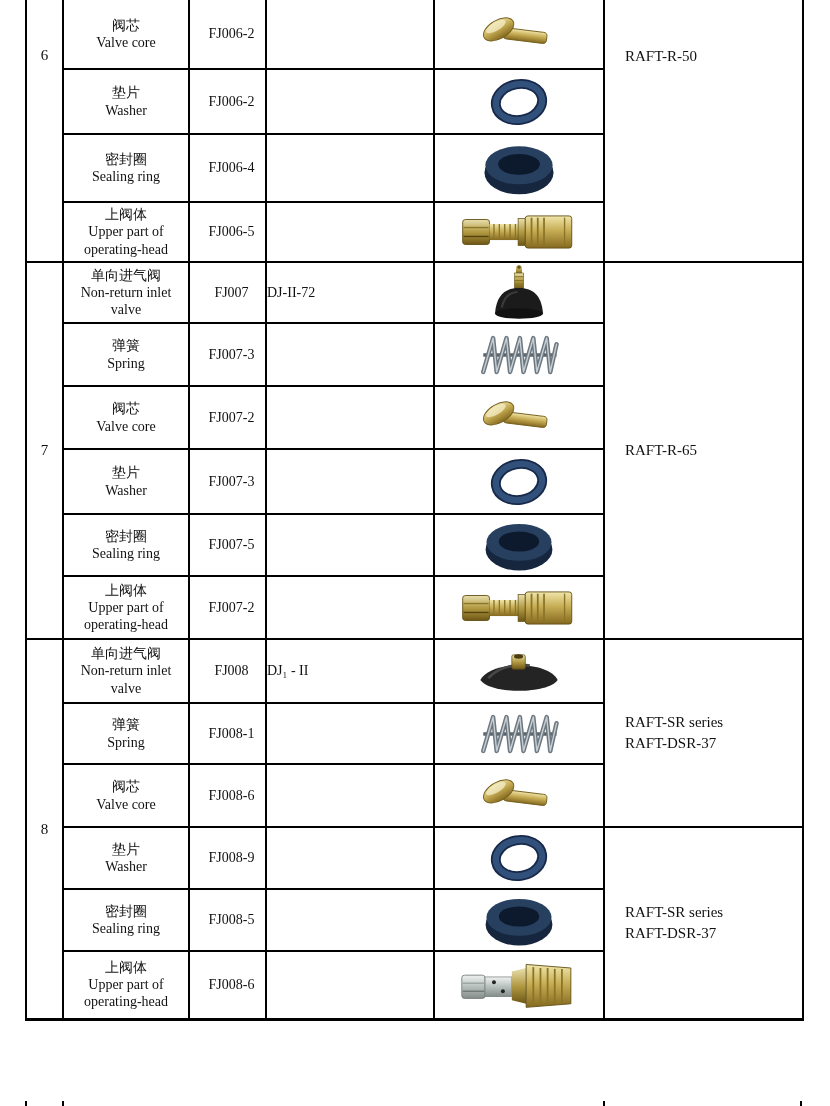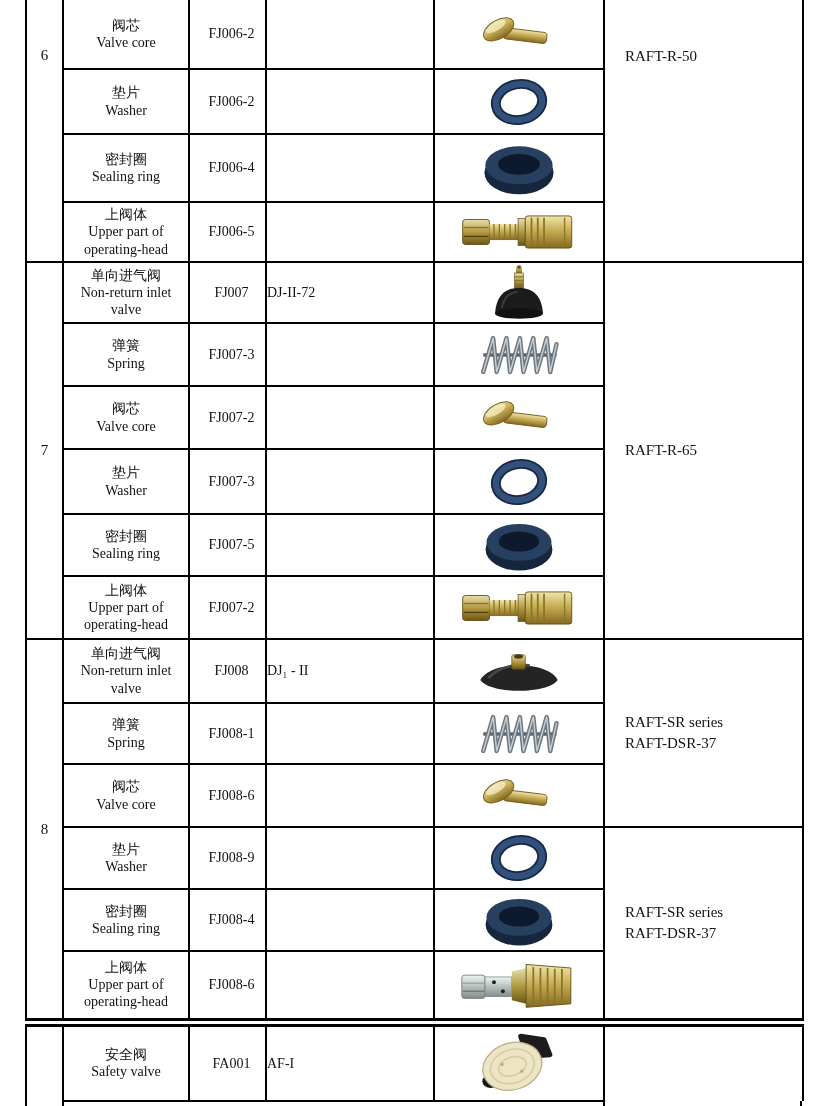--- a/index.html
+++ b/index.html
@@ -321,64 +321,39 @@
     <td class="c-series" rowspan="3">
       <div>RAFT-SR series</div>
       <div>RAFT-DSR-37</div>
     </td>
   </tr>
   <tr style="height:62px">
     <td class="c-name">
       <div>密封圈</div>
       <div>Sealing ring</div>
     </td>
-    <td class="c-code">FJ008-4</td>
+    <td class="c-code">FJ008-5</td>
     <td class="c-model"></td>
     <td class="c-img"><span><svg width="88" height="58">
                 <use href="#sym-seal"></use>
               </svg></span></td>
   </tr>
   <tr class="gb" style="height:68px">
     <td class="c-name">
       <div>上阀体</div>
       <div>Upper part of operating-head</div>
     </td>
     <td class="c-code">FJ008-6</td>
     <td class="c-model"></td>
     <td class="c-img"><span><svg width="118" height="56">
                 <use href="#sym-mixed-fitting"></use>
               </svg></span></td>
   </tr>
 </tbody>
     </table>
 
-<table id="tableB">
-  <colgroup>
-        <col style="width:37px">
-        <col style="width:126px">
-        <col style="width:77px">
-        <col style="width:168px">
-        <col style="width:170px">
-        <col style="width:199px">
-      </colgroup>
-  <tbody>
-        <tr class="first" style="height:75px">
-    <td class="c-num nb"></td>
-    <td class="c-name">
-      <div>安全阀</div>
-      <div>Safety valve</div>
-    </td>
-    <td class="c-code">FA001</td>
-    <td class="c-model">AF-I</td>
-    <td class="c-img"><span><svg width="94" height="70">
-                <use href="#sym-safety-valve"></use>
-              </svg></span></td>
-    <td class="c-series nb"></td>
-  </tr>
-</tbody>
-    </table>
 
 <div class="cutline" style="left:25px"></div>
 <div class="cutline" style="left:62px"></div>
 <div class="cutline" style="left:603px"></div>
 <div class="cutline" style="left:800px"></div>
 
 </div>
 
 </body></html>

